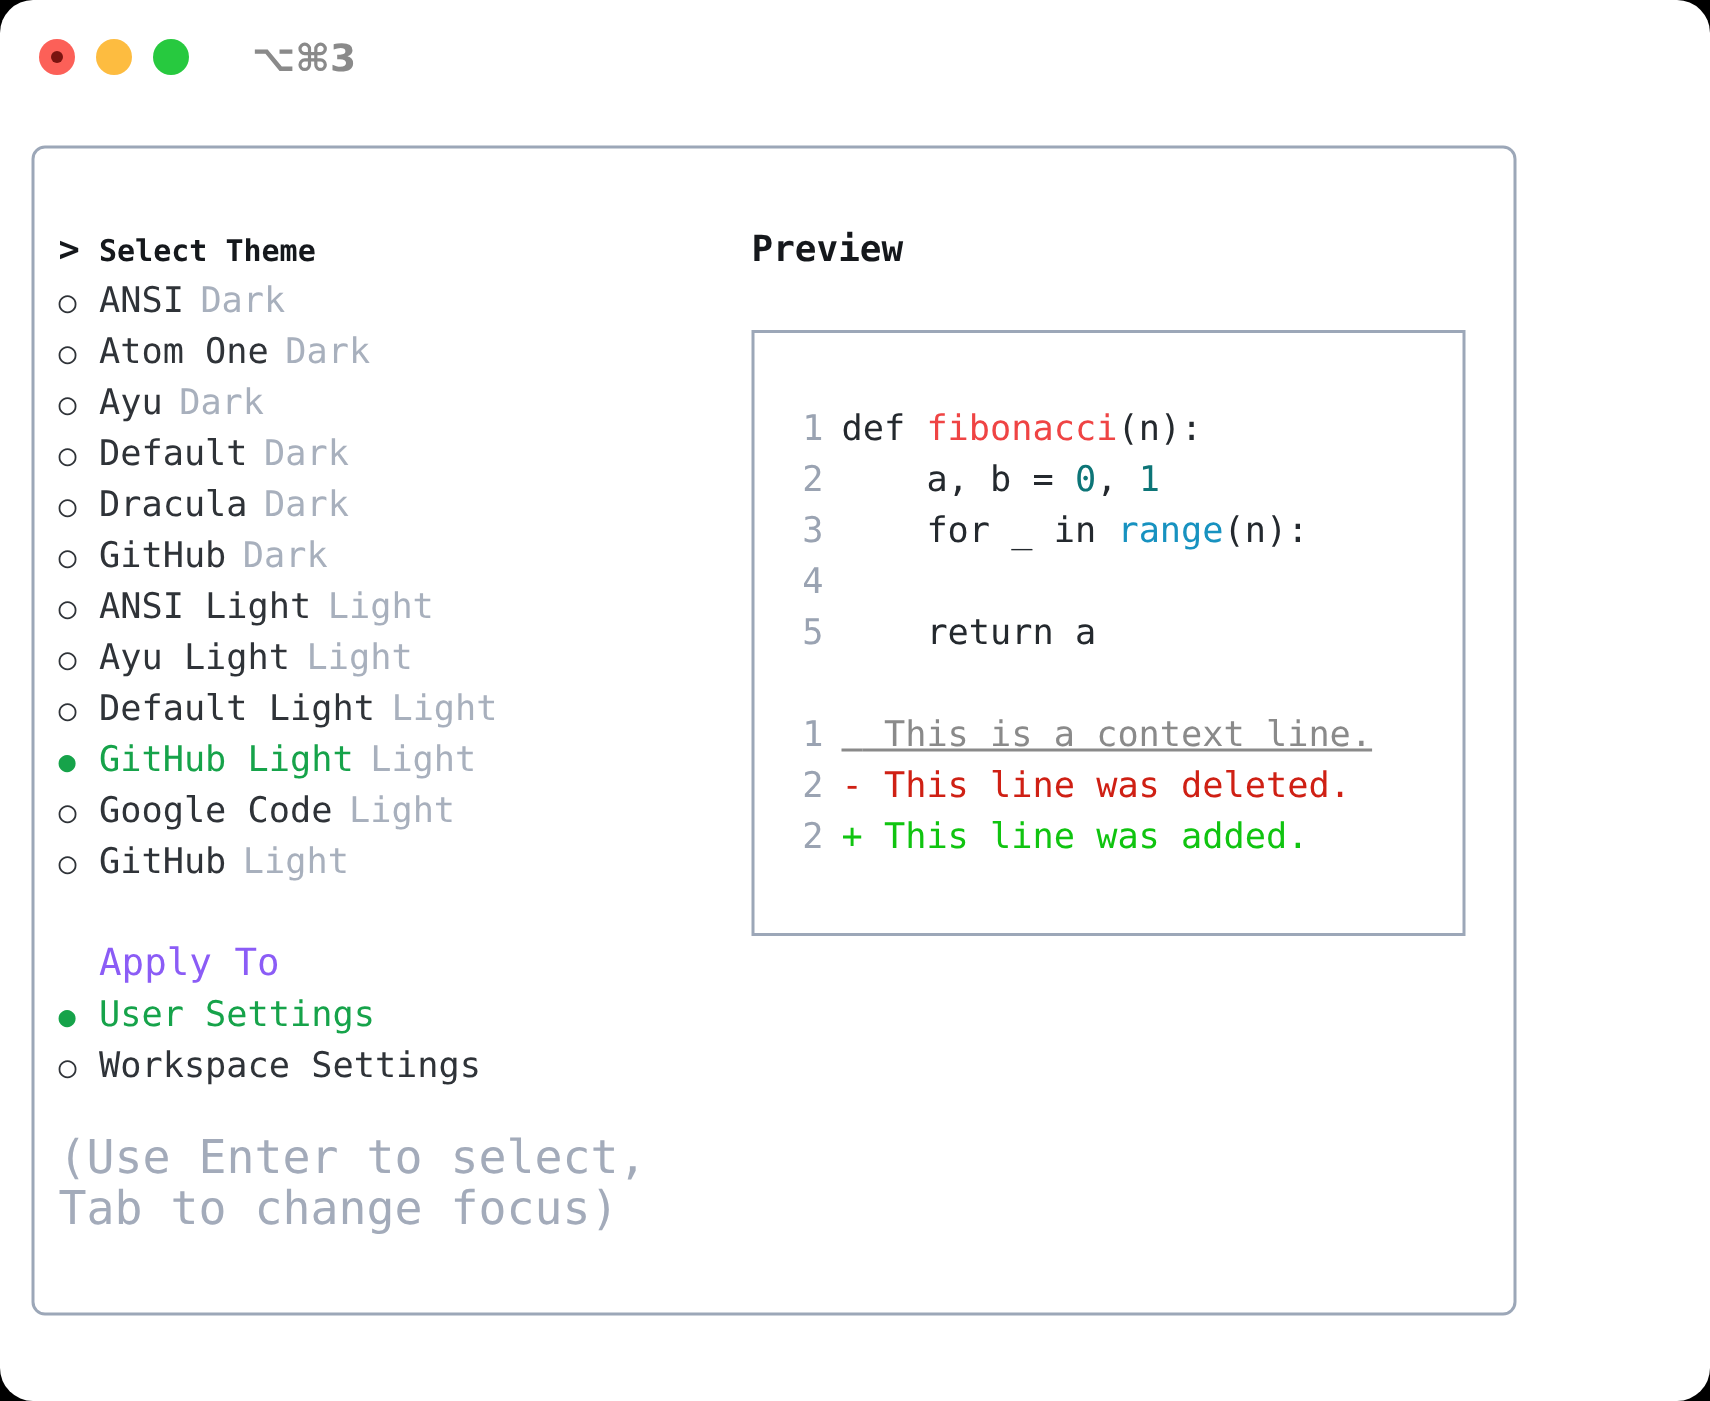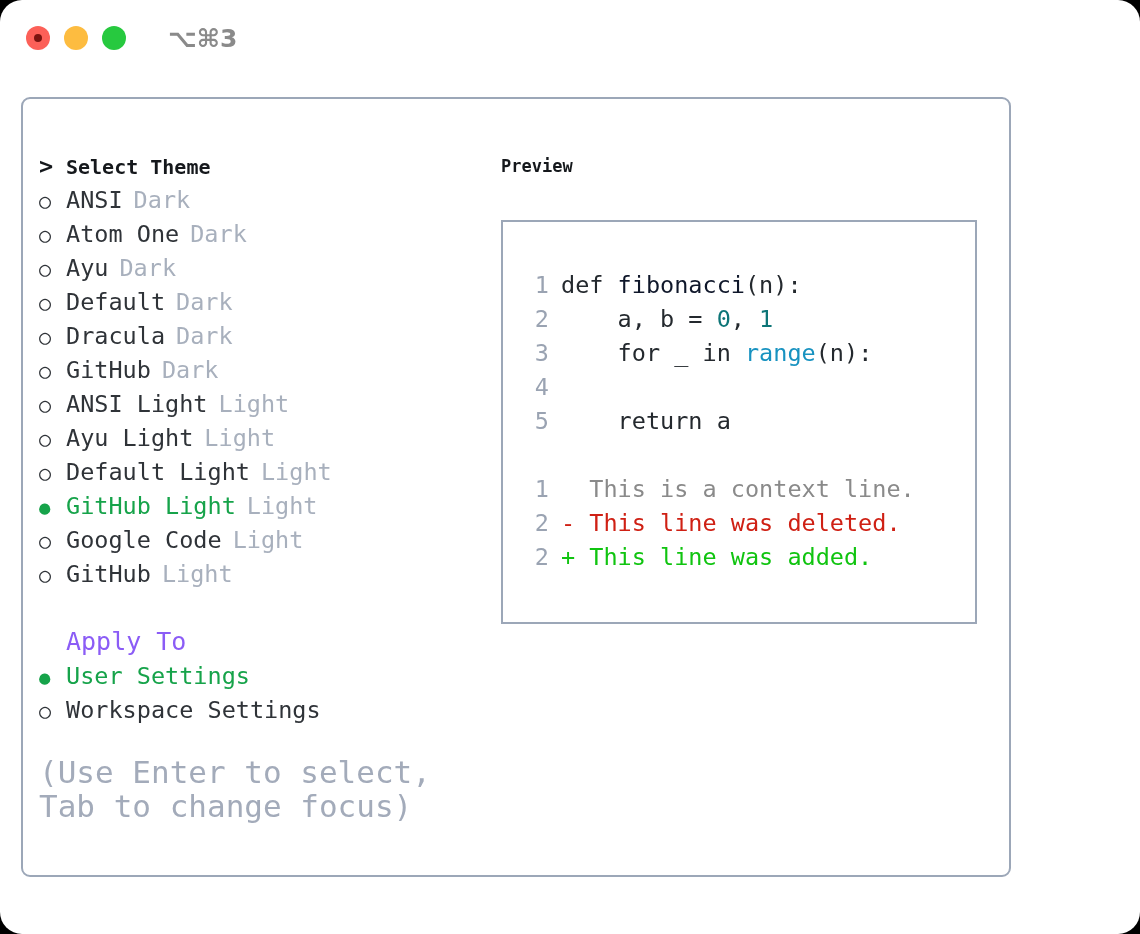--- a/index.html
+++ b/index.html
@@ -143,21 +143,21 @@
   }
 
   
   #right-col {
     position: absolute;
     left: 478px;
     top: 50px;
     width: 490px;
   }
   #preview-title {
-    font-size: 17px;
+    font-size: 24px;
     font-weight: bold;
     color: #15181c;
     line-height: 34px;
     white-space: pre;
   }
   #preview-box {
     margin-top: 37px;
     width: 476px;
     height: 404px;
     border: 2px solid #9ca7b8;
@@ -181,25 +181,25 @@
   .lineno {
     display: inline-block;
     width: 28px;
     flex: 0 0 28px;
     text-align: right;
     color: #9aa3b2;
     margin-right: 12px;
   }
   .code-text { color: #24292e; }
   .blank-line { height: 34px; }
-  .tok-fn     { color: #0f172a; }
+  .tok-fn     { color: #ef4444; }
   .tok-num    { color: #0d7577; }
   .tok-builtin{ color: #1792c0; }
 
-  .diff-context { color: #8a8a8a; }
+  .diff-context { color: #8a8a8a; text-decoration: underline; }
   .diff-del     { color: #cf2014; }
   .diff-add     { color: #10c410; }
 </style>
 </head>
 <body>
 
 <div id="app-window">
 
   <div id="titlebar">
     <div class="traffic-lights">

